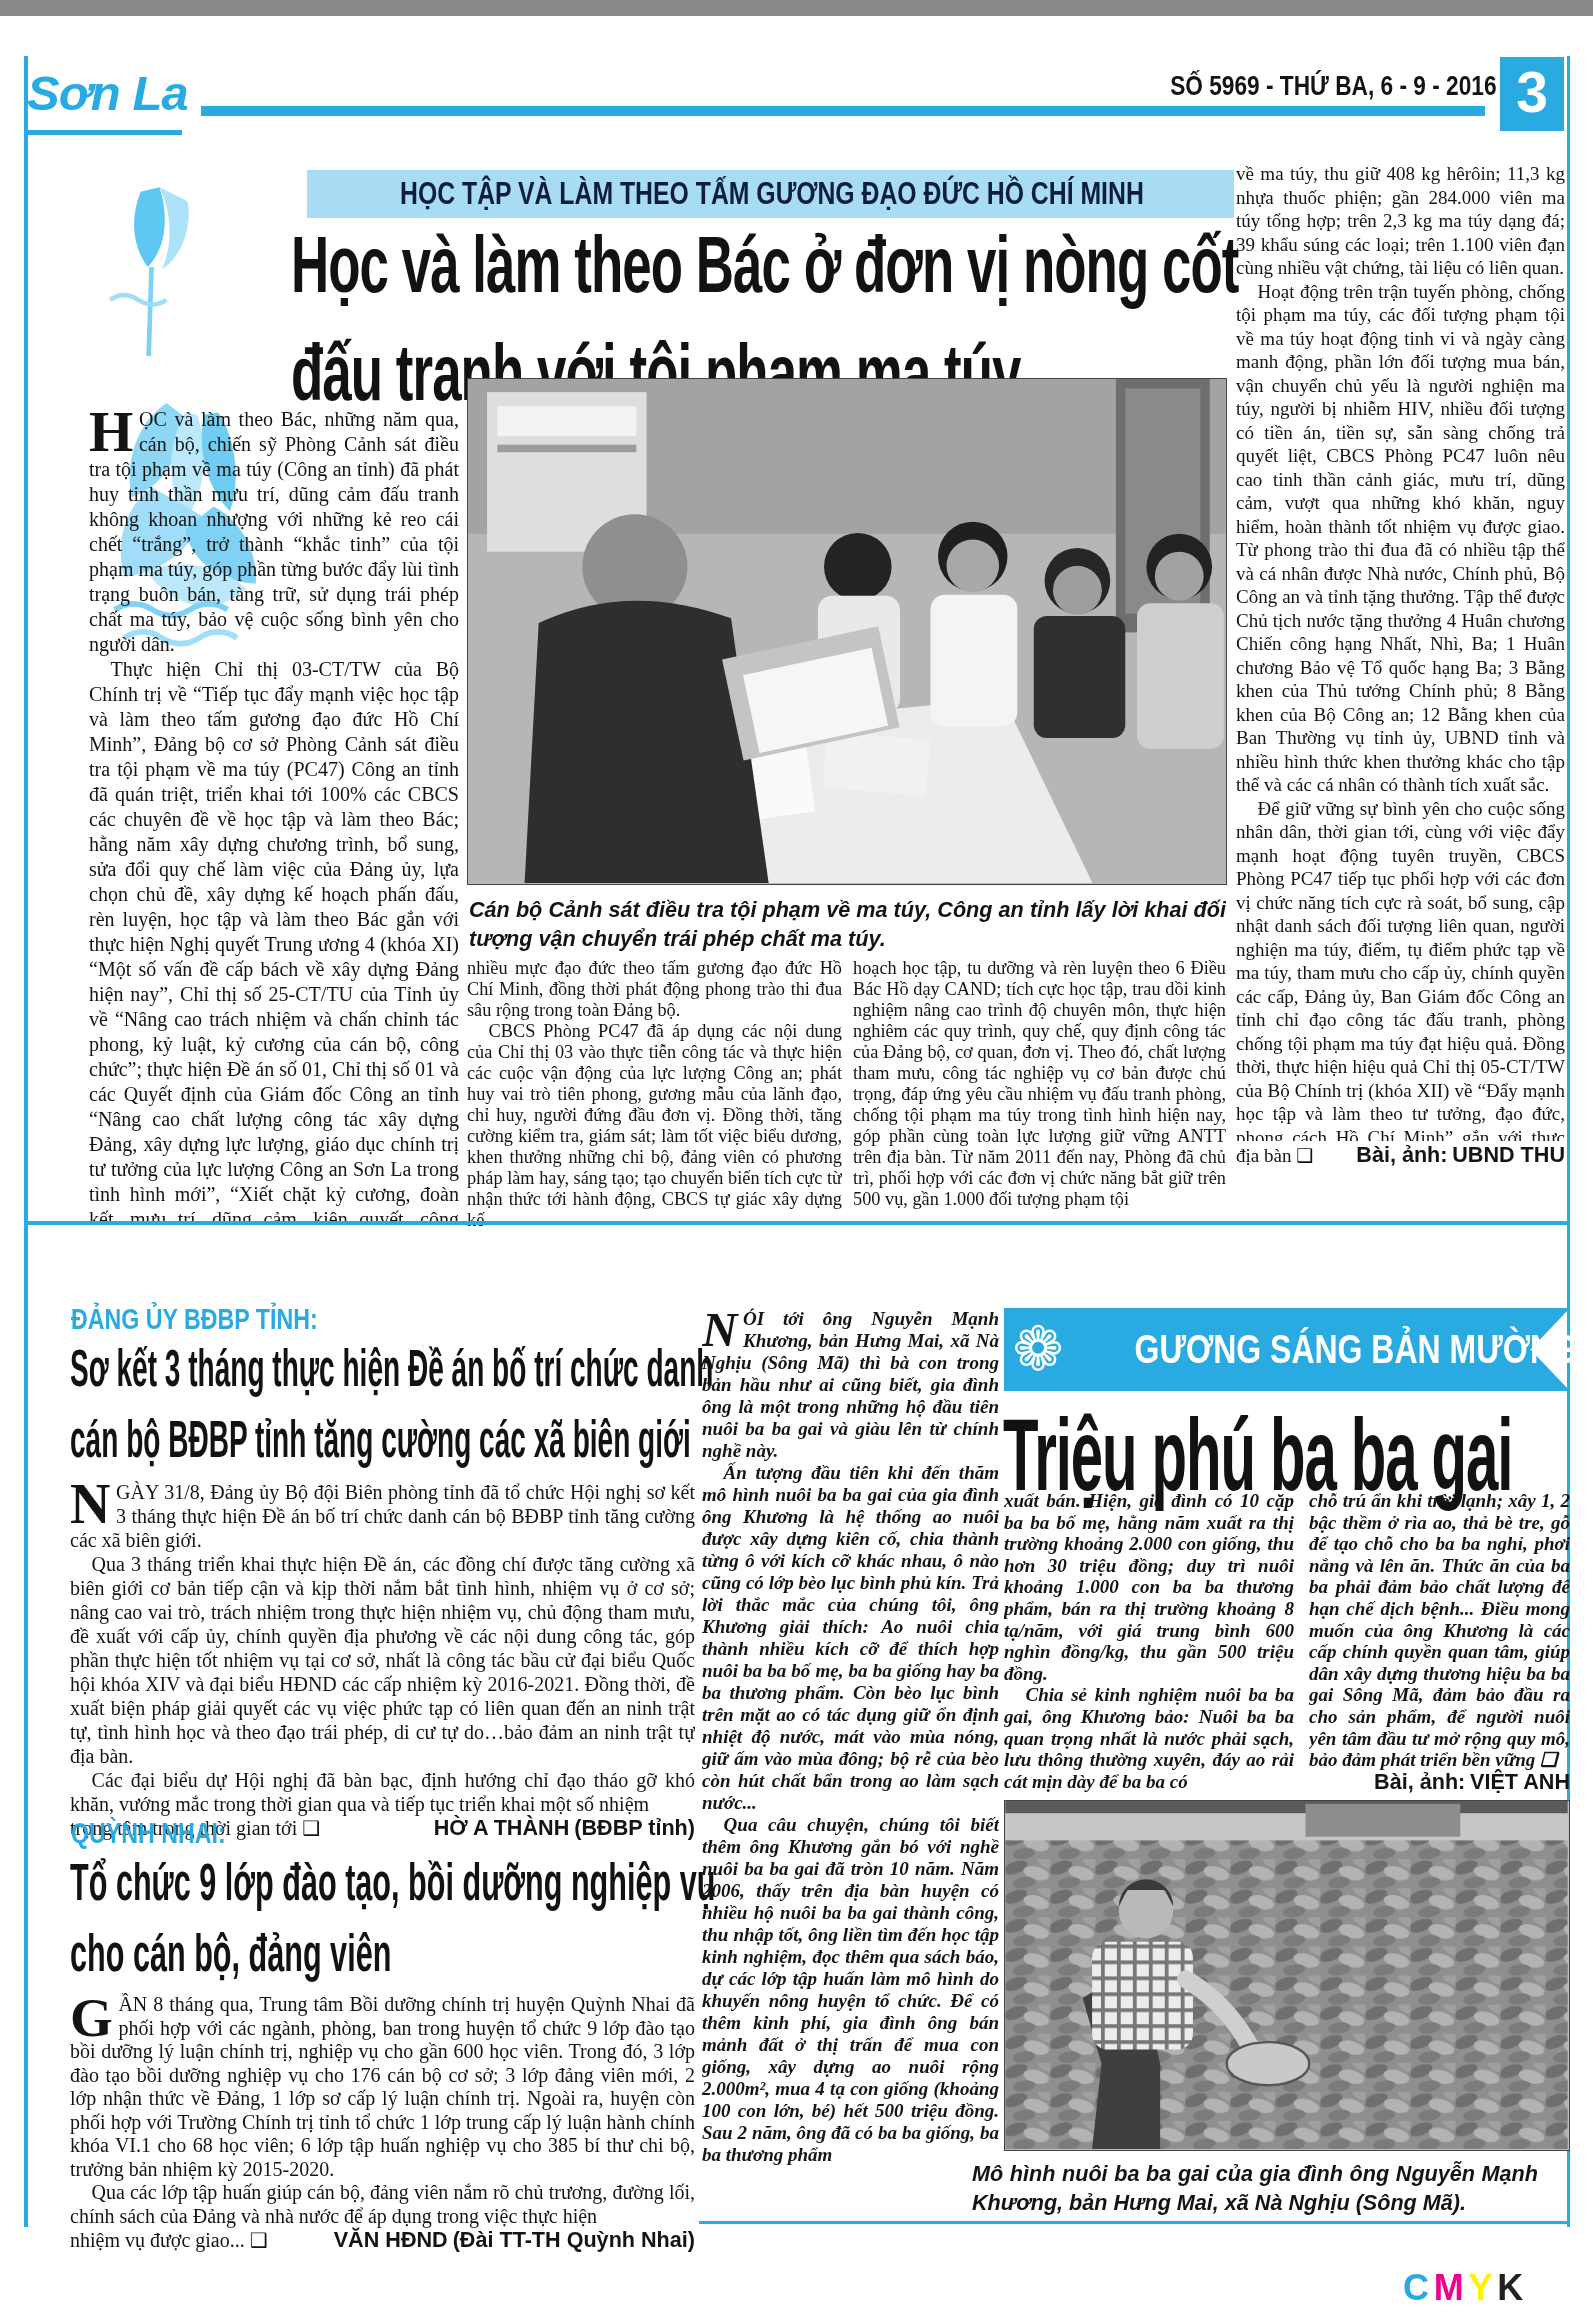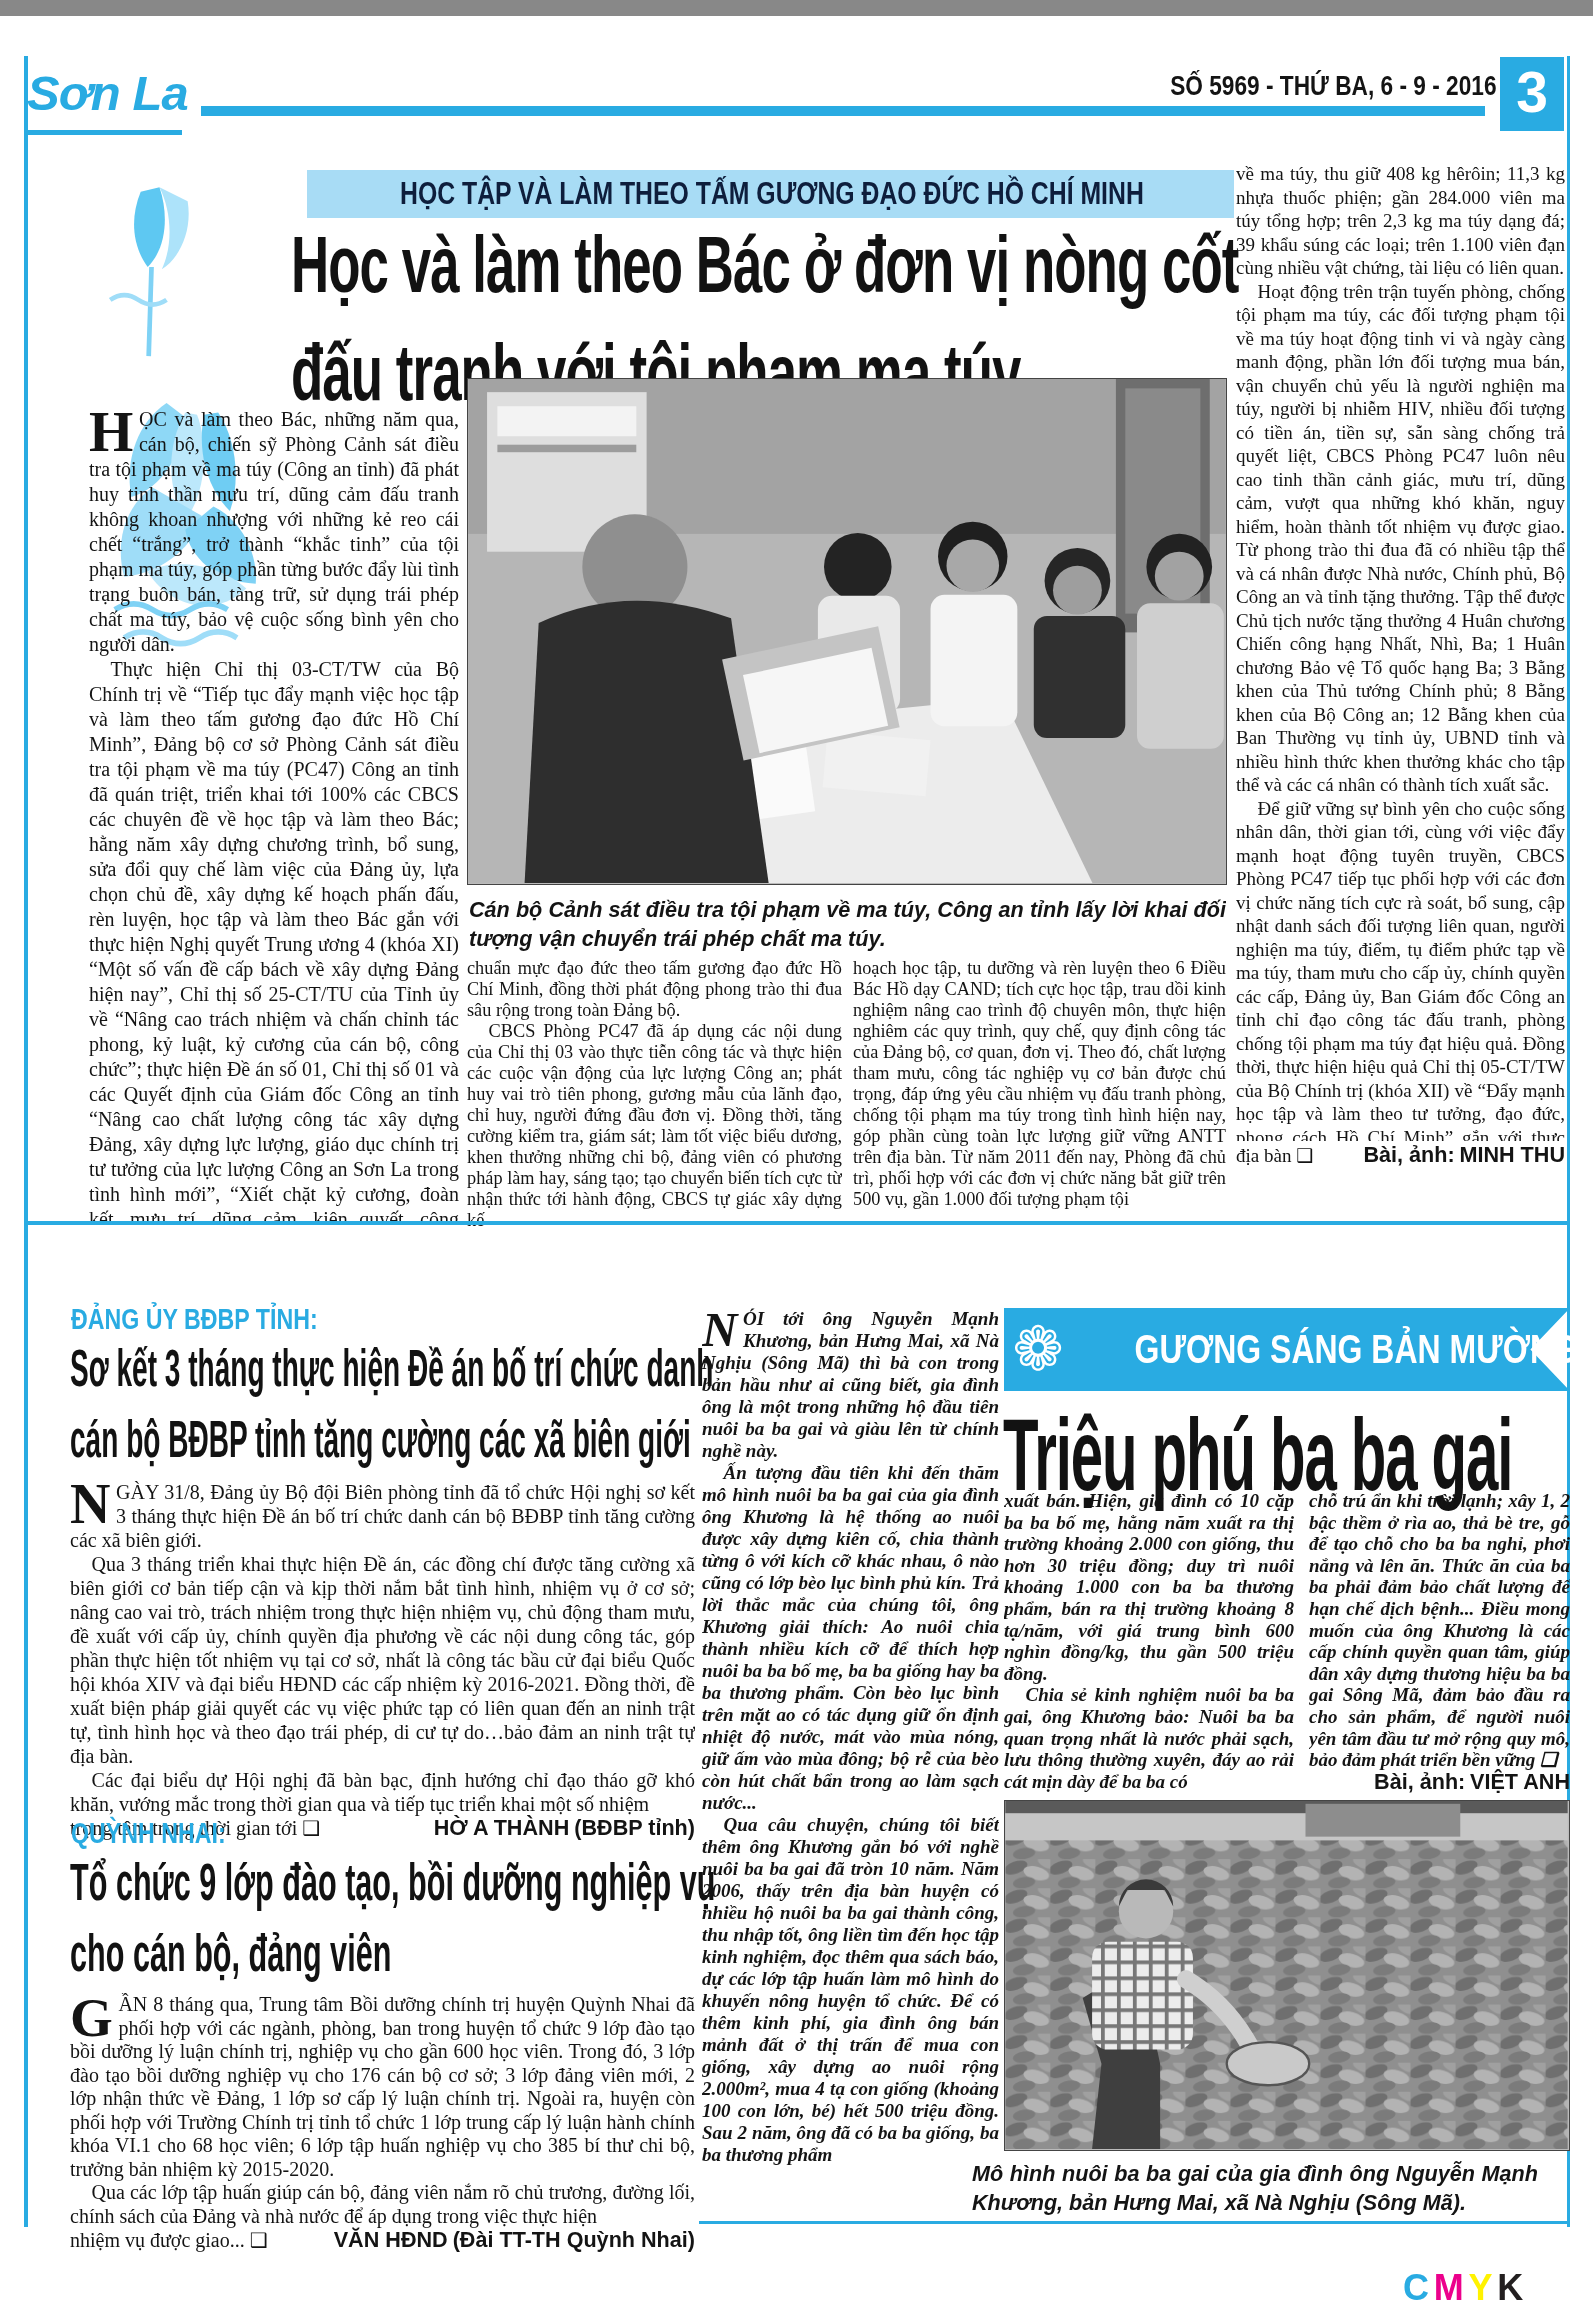--- a/index.html
+++ b/index.html
@@ -99,38 +99,38 @@
     </svg>
   </div>
   <div class="abs caption" style="left:469px;top:879px;width:757px;height:60px;overflow:hidden">Cán bộ Cảnh sát điều tra tội phạm về ma túy, Công an tỉnh lấy lời khai đối tượng vận chuyển trái phép chất ma túy.</div>
 
   <div class="abs jtext" style="left:89px;top:391px;width:370px;height:817px;font-size:20px;line-height:25px">
     <p class="nin"><span class="dropcap" style="font-size:57px">H</span><span>ỌC và làm theo Bác, những năm qua, cán bộ, chiến sỹ Phòng Cảnh sát điều tra tội phạm về ma túy (Công an tỉnh) đã phát huy tinh thần mưu trí, dũng cảm đấu tranh không khoan nhượng với những kẻ reo cái chết “trắng”, trở thành “khắc tinh” của tội phạm ma túy, góp phần từng bước đẩy lùi tình trạng buôn bán, tàng trữ, sử dụng trái phép chất ma túy, bảo vệ cuộc sống bình yên cho người dân.</span></p>
     <p>Thực hiện Chỉ thị 03-CT/TW của Bộ Chính trị về “Tiếp tục đẩy mạnh việc học tập và làm theo tấm gương đạo đức Hồ Chí Minh”, Đảng bộ cơ sở Phòng Cảnh sát điều tra tội phạm về ma túy (PC47) Công an tỉnh đã quán triệt, triển khai tới 100% các CBCS các chuyên đề về học tập và làm theo Bác; hằng năm xây dựng chương trình, bổ sung, sửa đổi quy chế làm việc của Đảng ủy, lựa chọn chủ đề, xây dựng kế hoạch phấn đấu, rèn luyện, học tập và làm theo Bác gắn với thực hiện Nghị quyết Trung ương 4 (khóa XI) “Một số vấn đề cấp bách về xây dựng Đảng hiện nay”, Chỉ thị số 25-CT/TU của Tỉnh ủy về “Nâng cao trách nhiệm và chấn chỉnh tác phong, kỷ luật, kỷ cương của cán bộ, công chức”; thực hiện Đề án số 01, Chỉ thị số 01 và các Quyết định của Giám đốc Công an tỉnh “Nâng cao chất lượng công tác xây dựng Đảng, xây dựng lực lượng, giáo dục chính trị tư tưởng của lực lượng Công an Sơn La trong tình hình mới”, “Xiết chặt kỷ cương, đoàn kết, mưu trí, dũng cảm, kiên quyết, công minh, chính trực, hoàn thành xuất sắc nhiệm vụ”; thống nhất rà soát, sửa đổi, bổ sung, ban hành mới quy định về</p>
   </div>
 
   <div class="abs jtext" style="left:467px;top:942px;width:375px;height:271px;font-size:18.3px;line-height:21px">
-    <p class="nin">chuẩn mực đạo đức theo tấm gương đạo đức Hồ Chí Minh, đồng thời phát động phong trào thi đua sâu rộng trong toàn Đảng bộ.</p>
+    <p class="nin">nhiều mực đạo đức theo tấm gương đạo đức Hồ Chí Minh, đồng thời phát động phong trào thi đua sâu rộng trong toàn Đảng bộ.</p>
     <p>CBCS Phòng PC47 đã áp dụng các nội dung của Chỉ thị 03 vào thực tiễn công tác và thực hiện các cuộc vận động của lực lượng Công an; phát huy vai trò tiên phong, gương mẫu của lãnh đạo, chỉ huy, người đứng đầu đơn vị. Đồng thời, tăng cường kiểm tra, giám sát; làm tốt việc biểu dương, khen thưởng những chi bộ, đảng viên có phương pháp làm hay, sáng tạo; tạo chuyển biến tích cực từ nhận thức tới hành động, CBCS tự giác xây dựng kế</p>
   </div>
 
   <div class="abs jtext" style="left:853px;top:942px;width:373px;height:271px;font-size:18.3px;line-height:21px">
     <p class="nin">hoạch học tập, tu dưỡng và rèn luyện theo 6 Điều Bác Hồ dạy CAND; tích cực học tập, trau dồi kinh nghiệm nâng cao trình độ chuyên môn, thực hiện nghiêm các quy trình, quy chế, quy định công tác của Đảng bộ, cơ quan, đơn vị. Theo đó, chất lượng tham mưu, công tác nghiệp vụ cơ bản được chú trọng, đáp ứng yêu cầu nhiệm vụ đấu tranh phòng, chống tội phạm ma túy trong tình hình hiện nay, góp phần cùng toàn lực lượng giữ vững ANTT trên địa bàn. Từ năm 2011 đến nay, Phòng đã chủ trì, phối hợp với các đơn vị chức năng bắt giữ trên 500 vụ, gần 1.000 đối tượng phạm tội</p>
   </div>
 
   <div class="abs jtext" style="left:1236px;top:146px;width:329px;height:979px;font-size:19px;line-height:23.5px">
     <p class="nin">về ma túy, thu giữ 408 kg hêrôin; 11,3 kg nhựa thuốc phiện; gần 284.000 viên ma túy tổng hợp; trên 2,3 kg ma túy dạng đá; 39 khẩu súng các loại; trên 1.100 viên đạn cùng nhiều vật chứng, tài liệu có liên quan.</p>
     <p>Hoạt động trên trận tuyến phòng, chống tội phạm ma túy, các đối tượng phạm tội về ma túy hoạt động tinh vi và ngày càng manh động, phần lớn đối tượng mua bán, vận chuyển chủ yếu là người nghiện ma túy, người bị nhiễm HIV, nhiều đối tượng có tiền án, tiền sự, sẵn sàng chống trả quyết liệt, CBCS Phòng PC47 luôn nêu cao tinh thần cảnh giác, mưu trí, dũng cảm, vượt qua những khó khăn, nguy hiểm, hoàn thành tốt nhiệm vụ được giao. Từ phong trào thi đua đã có nhiều tập thể và cá nhân được Nhà nước, Chính phủ, Bộ Công an và tỉnh tặng thưởng. Tập thể được Chủ tịch nước tặng thưởng 4 Huân chương Chiến công hạng Nhất, Nhì, Ba; 1 Huân chương Bảo vệ Tổ quốc hạng Ba; 3 Bằng khen của Thủ tướng Chính phủ; 8 Bằng khen của Bộ Công an; 12 Bằng khen của Ban Thường vụ tỉnh ủy, UBND tỉnh và nhiều hình thức khen thưởng khác cho tập thể và các cá nhân có thành tích xuất sắc.</p>
     <p>Để giữ vững sự bình yên cho cuộc sống nhân dân, thời gian tới, cùng với việc đẩy mạnh hoạt động tuyên truyền, CBCS Phòng PC47 tiếp tục phối hợp với các đơn vị chức năng tích cực rà soát, bổ sung, cập nhật danh sách đối tượng liên quan, người nghiện ma túy, điểm, tụ điểm phức tạp về ma túy, tham mưu cho cấp ủy, chính quyền các cấp, Đảng ủy, Ban Giám đốc Công an tỉnh chỉ đạo công tác đấu tranh, phòng chống tội phạm ma túy đạt hiệu quả. Đồng thời, thực hiện hiệu quả Chỉ thị 05-CT/TW của Bộ Chính trị (khóa XII) về “Đẩy mạnh học tập và làm theo tư tưởng, đạo đức, phong cách Hồ Chí Minh” gắn với thực hiện 6 Điều Bác Hồ dạy CAND, các quy định, nội quy, quy chế của ngành, xứng đáng là lực lượng xung kích, nòng cốt trong đấu tranh, phòng chống tội phạm ma túy, giữ vững an ninh trật tự trên</p>
   </div>
   <div class="abs byrow" style="left:1236px;top:1126px;width:329px;font-size:19px">
     <span style="font-family:'Liberation Serif',serif">địa bàn ❑</span>
     <span style="white-space:nowrap">
       <span class="bylabel">Bài, ảnh:</span>
-      <span class="byname">MINH THU</span>
+      <span class="byname">UBND THU</span>
     </span>
   </div>
 
   <div class="abs rule" style="left:26px;top:1205px;width:1544px;height:3.8px"></div>
 
   <div class="abs" style="left:71px;top:1287px">
     <span class="cond kicker" style="transform:scaleX(.8)">ĐẢNG ỦY BĐBP TỈNH:</span>
   </div>
   <div class="abs headline" style="left:70px;top:1325px;line-height:56px">
     <span class="cond" style="transform:scaleX(.55);font-size:51px">Sơ kết 3 tháng thực hiện Đề án bố trí chức danh</span><br>

